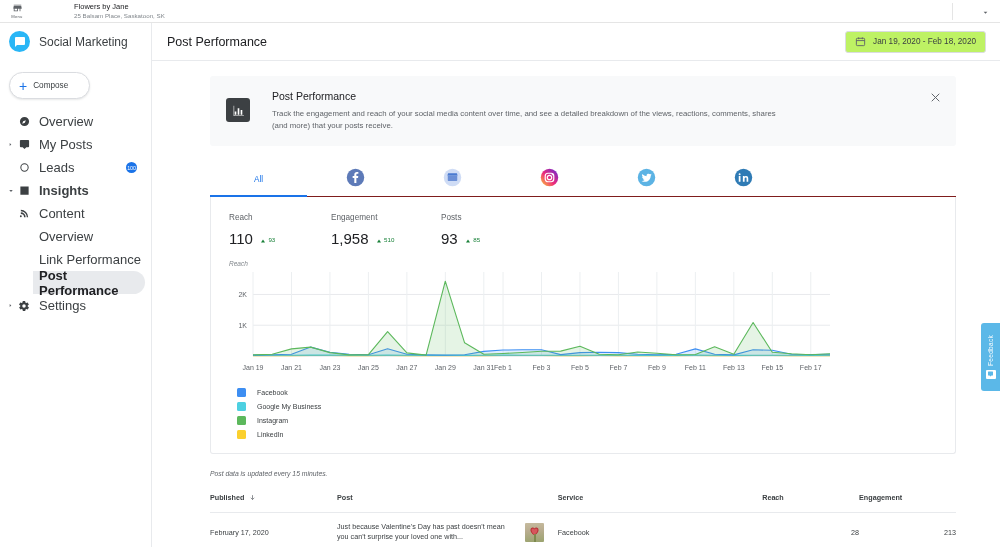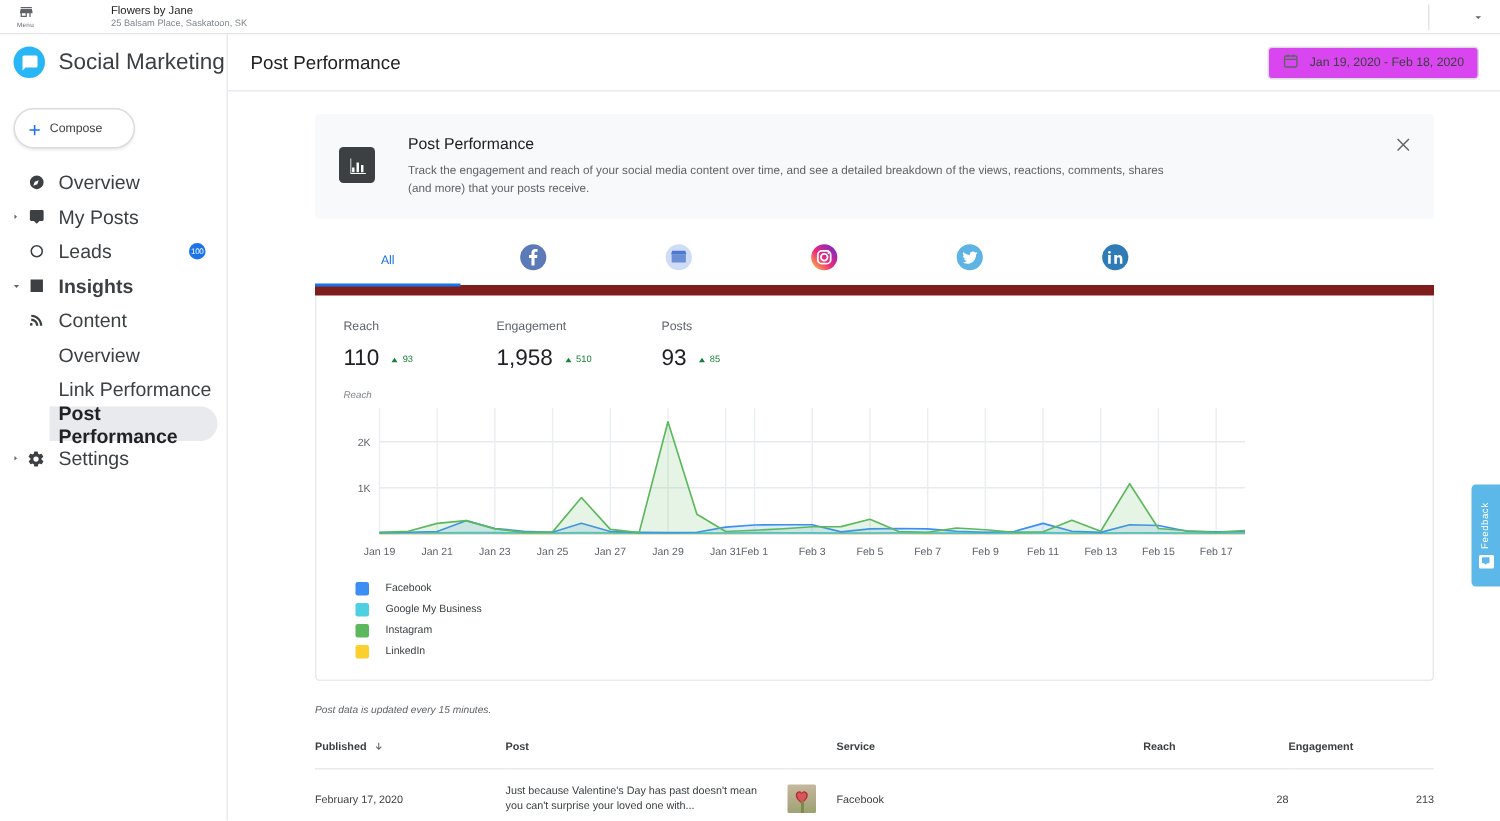--- a/index.html
+++ b/index.html
@@ -33,21 +33,21 @@
   .sidebar {
     position: absolute; top: 23px; left: 0; width: 152px; height: 524px;
     background: #fff; border-right: 1px solid #e8eaed;
   }
   .brand { height: 37px; display: flex; align-items: center; padding-left: 9px; }
   .brand-logo {
     width: 21px; height: 21px; border-radius: 50%;
     background: #29b6f6; display: flex; align-items: center; justify-content: center;
     flex: 0 0 auto;
   }
-  .brand-text { font-size: 15px; color: #3c4043; margin-left: 9px; }
+  .brand-text { font-size: 12px; color: #3c4043; margin-left: 9px; }
 
   .compose-wrap { padding: 12px 0 8px 9px; }
   .compose {
     width: 81px; height: 27px; border: 1px solid #dadce0; border-radius: 14px;
     background: #fff; display: flex; align-items: center; cursor: pointer;
     box-shadow: 0 1px 2px rgba(60,64,67,.12);
   }
   .compose .plus { margin-left: 9px; color: #1a73e8; font-size: 14px; line-height: 1; font-weight: 300; }
   .compose .ctext { margin-left: 6px; font-size: 8.2px; color: #3c4043; }
 
@@ -74,21 +74,21 @@
   .main {
     position: absolute; top: 23px; left: 152px; width: 848px; height: 524px;
     background: #fff; overflow: hidden;
   }
   .page-head {
     height: 38px; display: flex; align-items: center; justify-content: space-between;
     padding: 0 14px 0 15px; border-bottom: 1px solid #e8eaed;
   }
   .page-title { font-size: 12.5px; color: #202124; }
   .daterange {
-    height: 22px; border: 1px solid #dadce0; border-radius: 3px; background: #d946ef;
+    height: 22px; border: 1px solid #dadce0; border-radius: 3px; background: #bef264;
     display: flex; align-items: center; padding: 0 9px; cursor: pointer; gap: 7px;
   }
   .daterange-text { font-size: 8.2px; color: #3c4043; }
 
   .content { padding: 15px 44px 0 58px; }
 
   
   .banner {
     background: #f8f9fa; border-radius: 3px; padding: 14px 14px 14px 16px;
     display: flex; align-items: flex-start; position: relative;
@@ -99,21 +99,21 @@
     margin-top: 8px;
   }
   .banner-body { margin-left: 22px; flex: 1 1 auto; padding-right: 34px; }
   .banner-title { font-size: 10.5px; color: #202124; margin-bottom: 6px; }
   .banner-desc { font-size: 7.8px; color: #5f6368; line-height: 1.55; max-width: 505px; }
   .banner-close { position: absolute; right: 14px; top: 14px; cursor: pointer; }
 
   
   .tabs {
     margin-top: 18px; display: flex; align-items: flex-end;
-    border-bottom: 7px solid #7f1d1d; height: 33px; text-align: center;
+    border-bottom: 1px solid #7f1d1d; height: 33px; text-align: center;
   }
   .tab {
     width: 97px; height: 33px; display: flex; align-items: center;
     justify-content: center; cursor: pointer; position: relative;
   }
   .tab-all-label { font-size: 8.2px; color: #5f6368; }
   .tab.active .tab-all-label { color: #1a73e8; }
   .tab.active::after {
     content: ""; position: absolute; bottom: -1px; left: 0; right: 0;
     height: 2.5px; background: #1a73e8;

